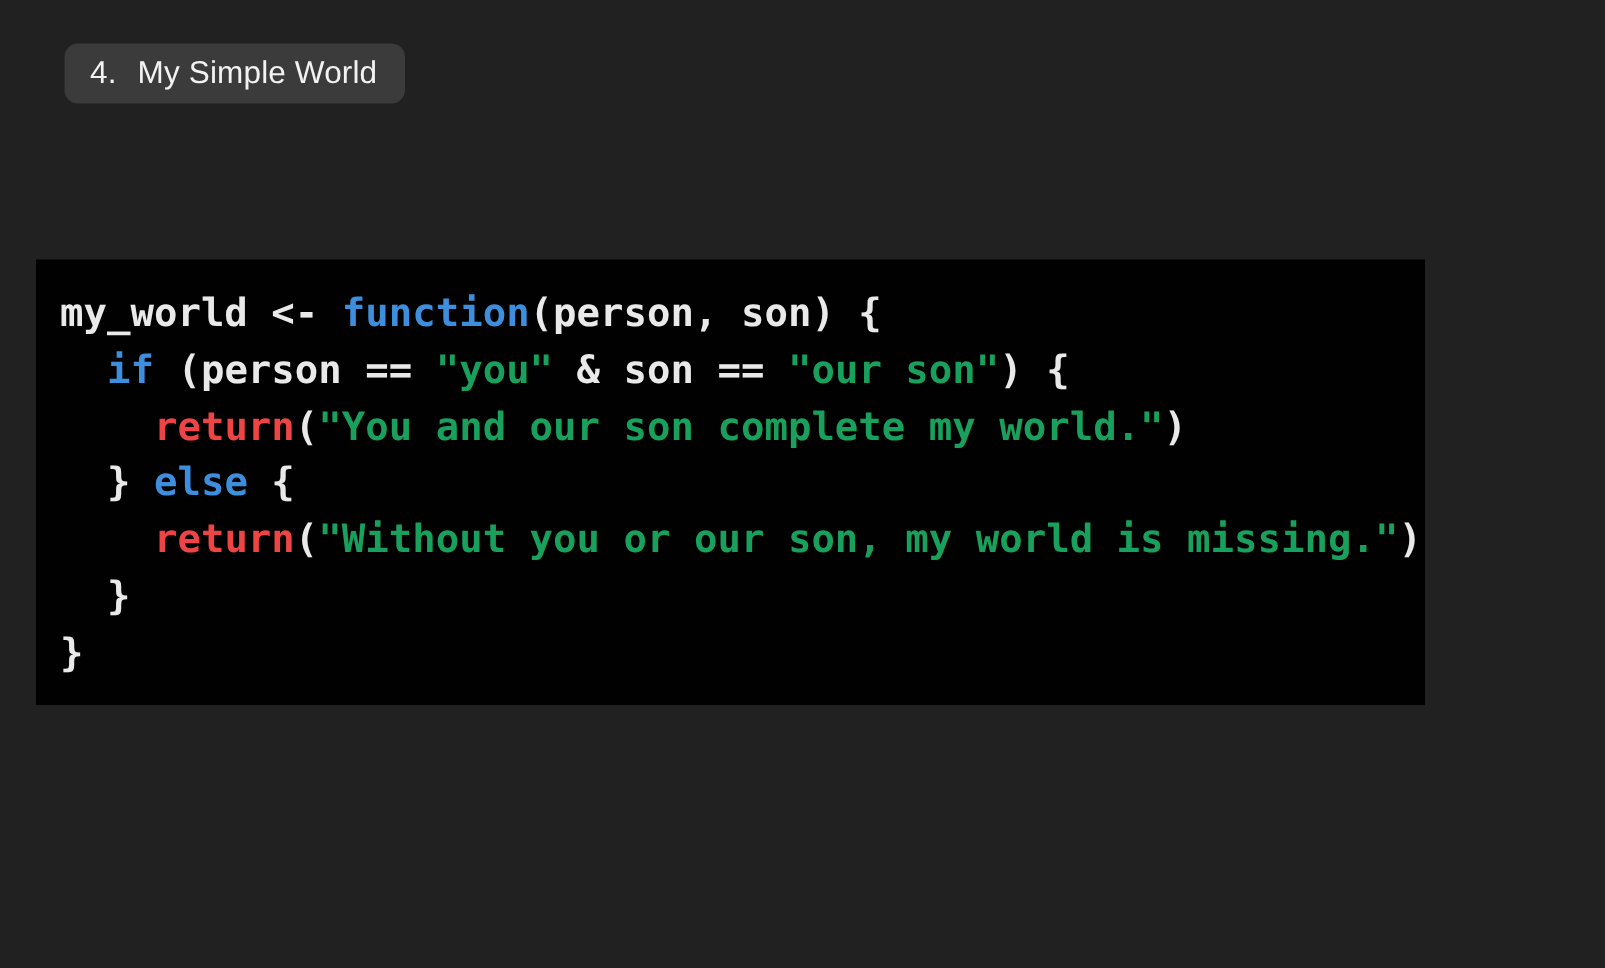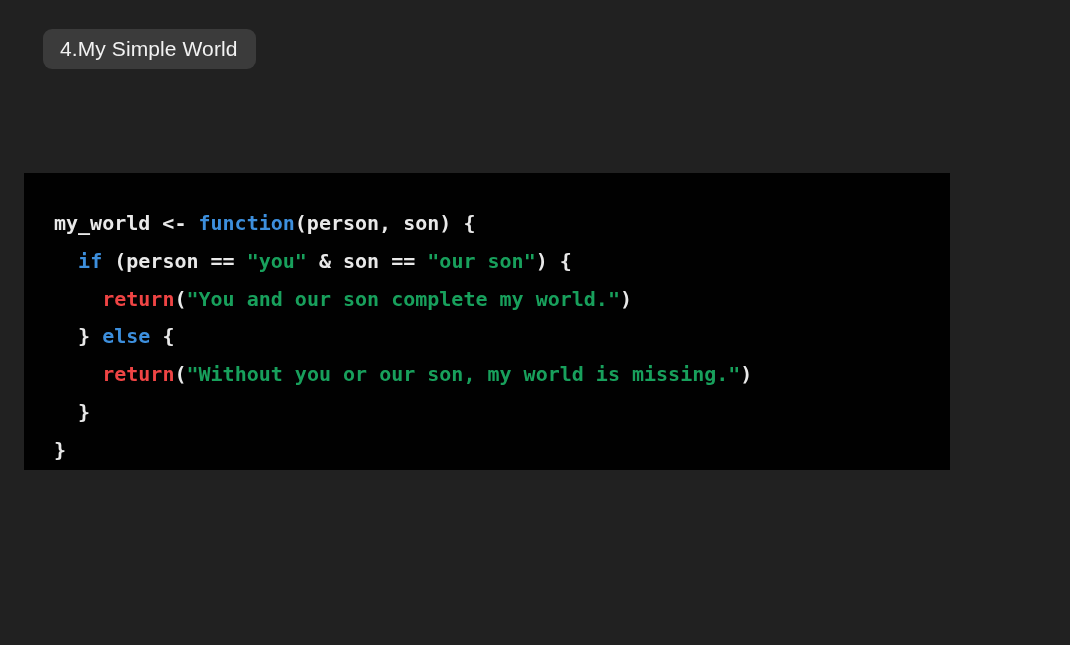--- a/index.html
+++ b/index.html
@@ -31,38 +31,39 @@
     font-size: 21px;
     font-weight: 400;
     letter-spacing: 0.1px;
     white-space: pre;
   }
   .title-chip .num {
     display: inline-block;
   }
   .title-chip .ttl {
     display: inline-block;
+    margin-left: 14px;
   }
 
   
   .code-block {
     position: absolute;
     left: 24px;
     top: 173px;
     width: 926px;
     height: 297px;
     box-sizing: border-box;
     background: #010101;
     padding: 18px 0 0 16px;
     overflow: hidden;
   }
   .code-pre {
-    margin: 14px;
+    margin: 0;
     font-family: "DejaVu Sans Mono", "Liberation Mono", monospace;
-    font-size: 20px;
+    font-size: 26px;
     line-height: 37.8px;
     font-weight: 700;
     white-space: pre;
     color: #e9e9e9;
     letter-spacing: 0px;
     -webkit-font-smoothing: antialiased;
   }
   .code-line {
     white-space: pre;
     height: 37.8px;

